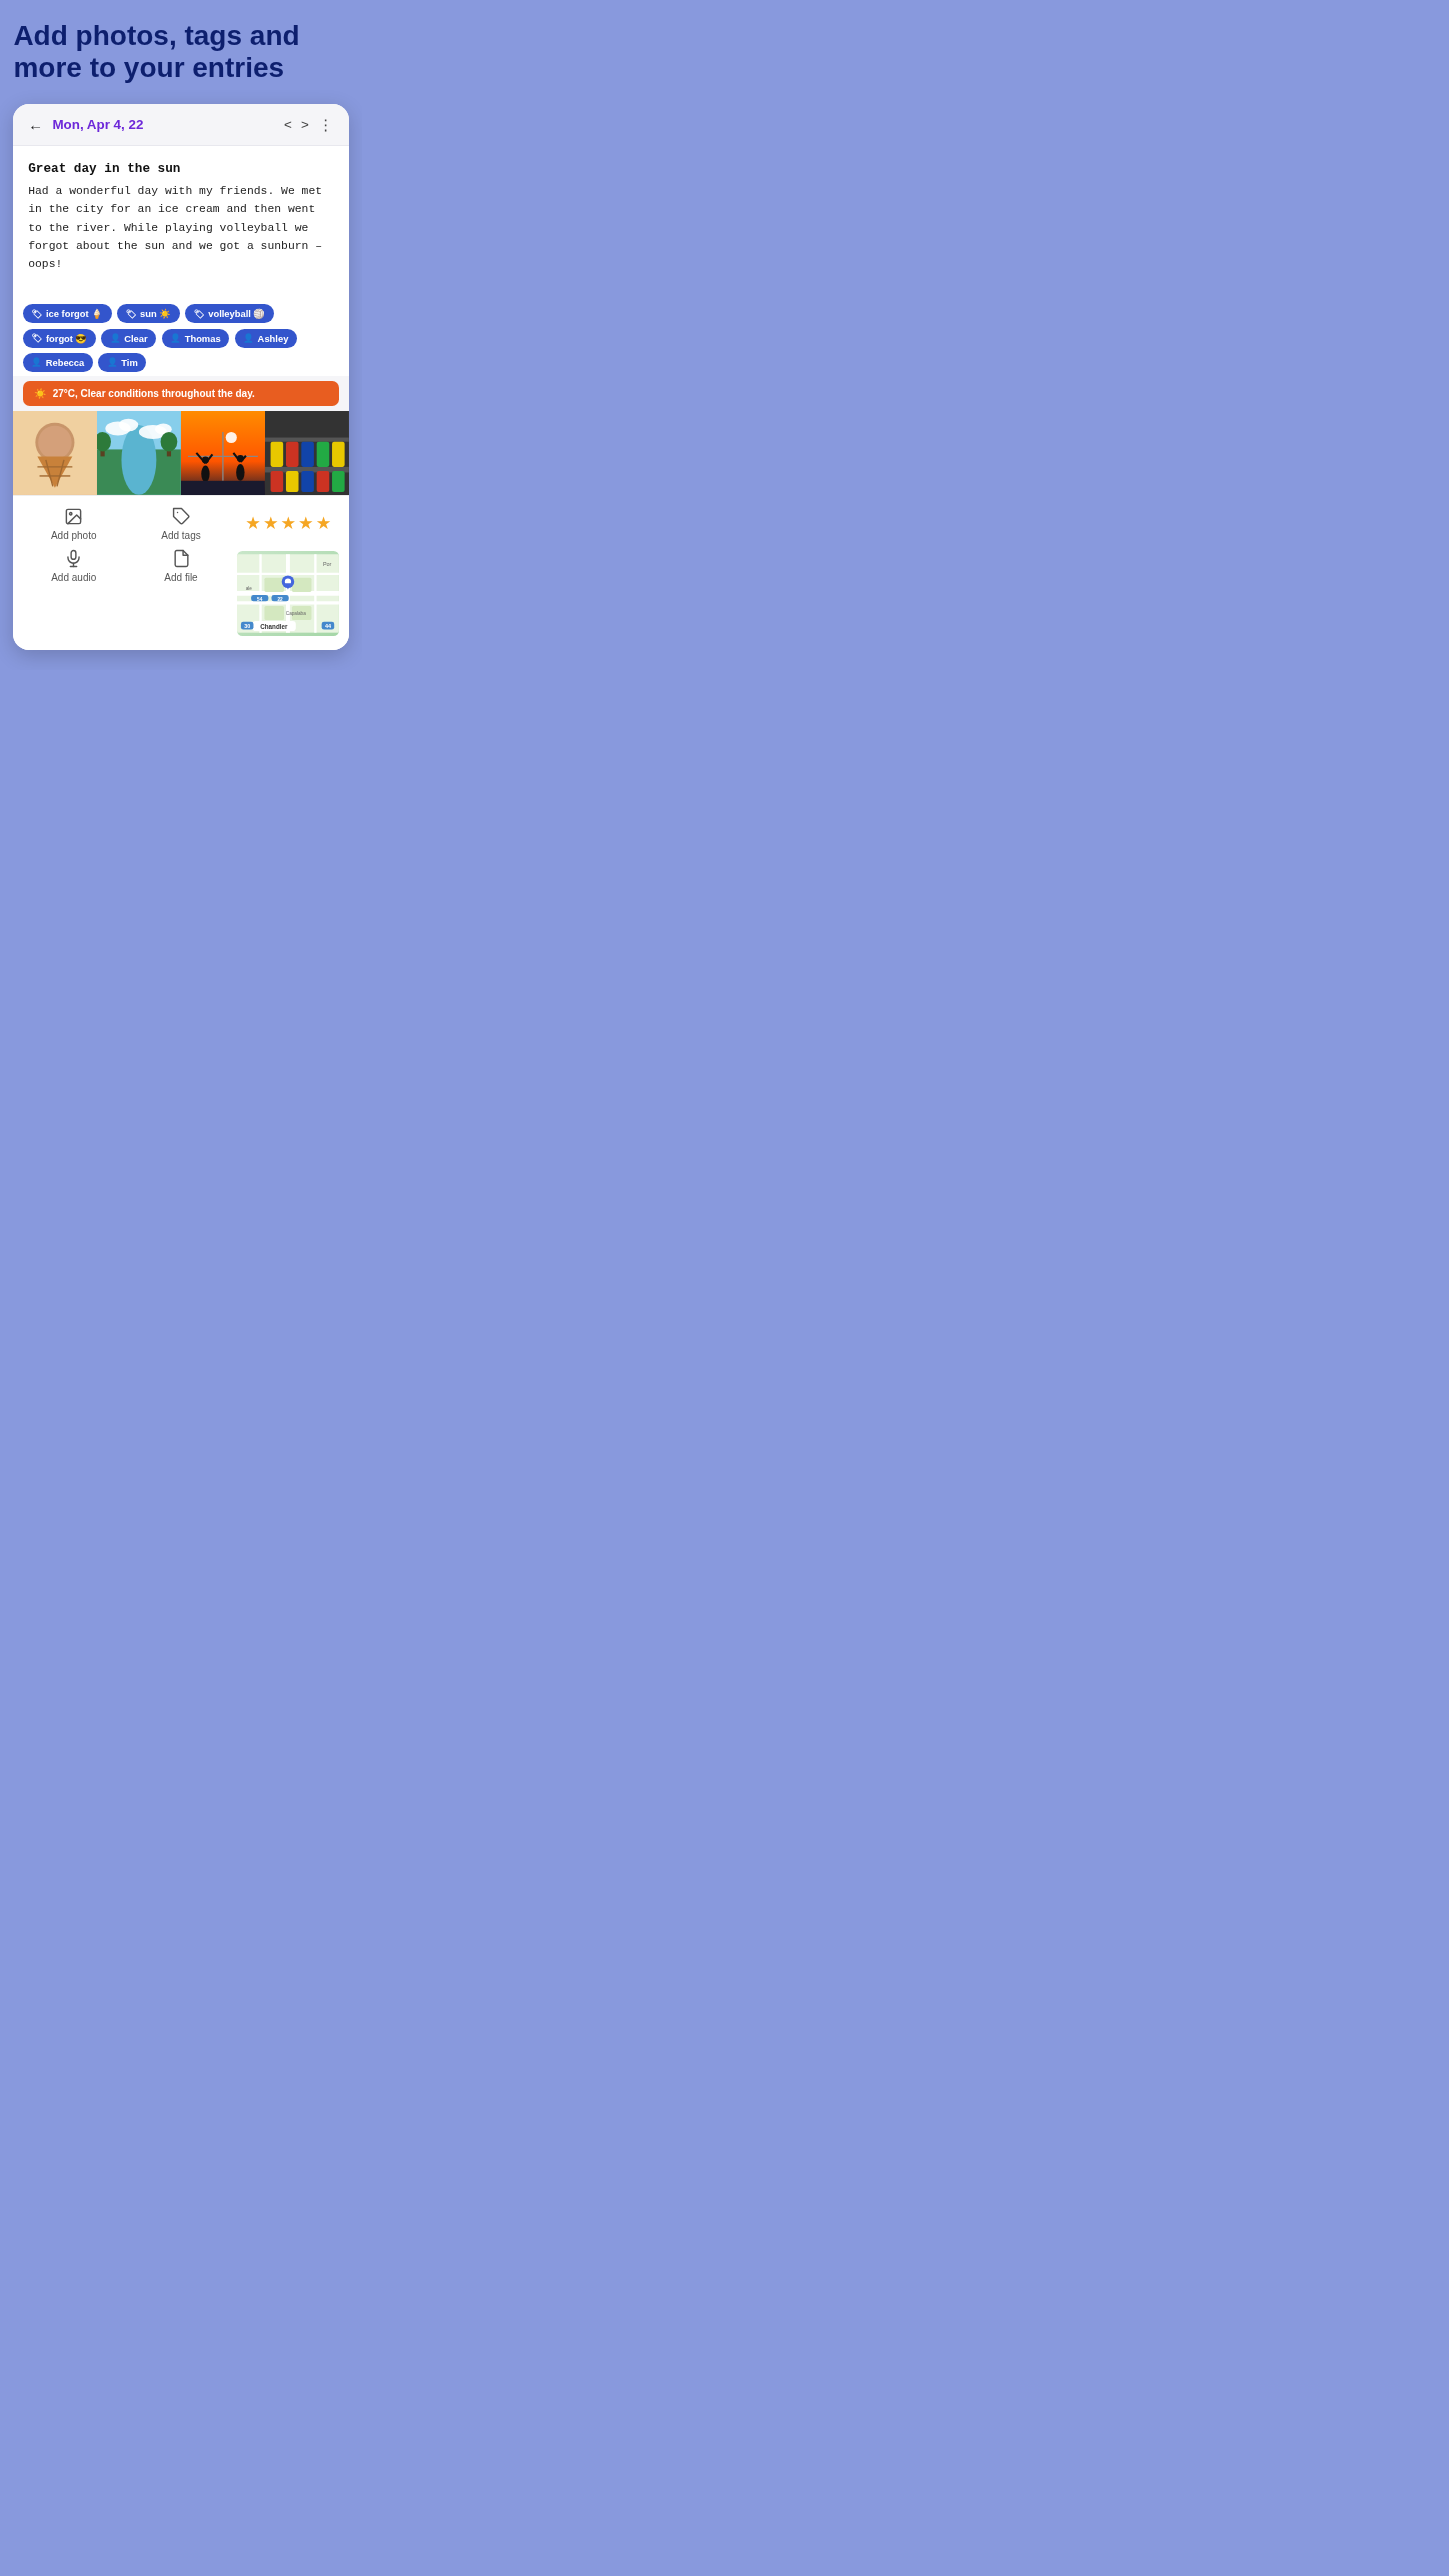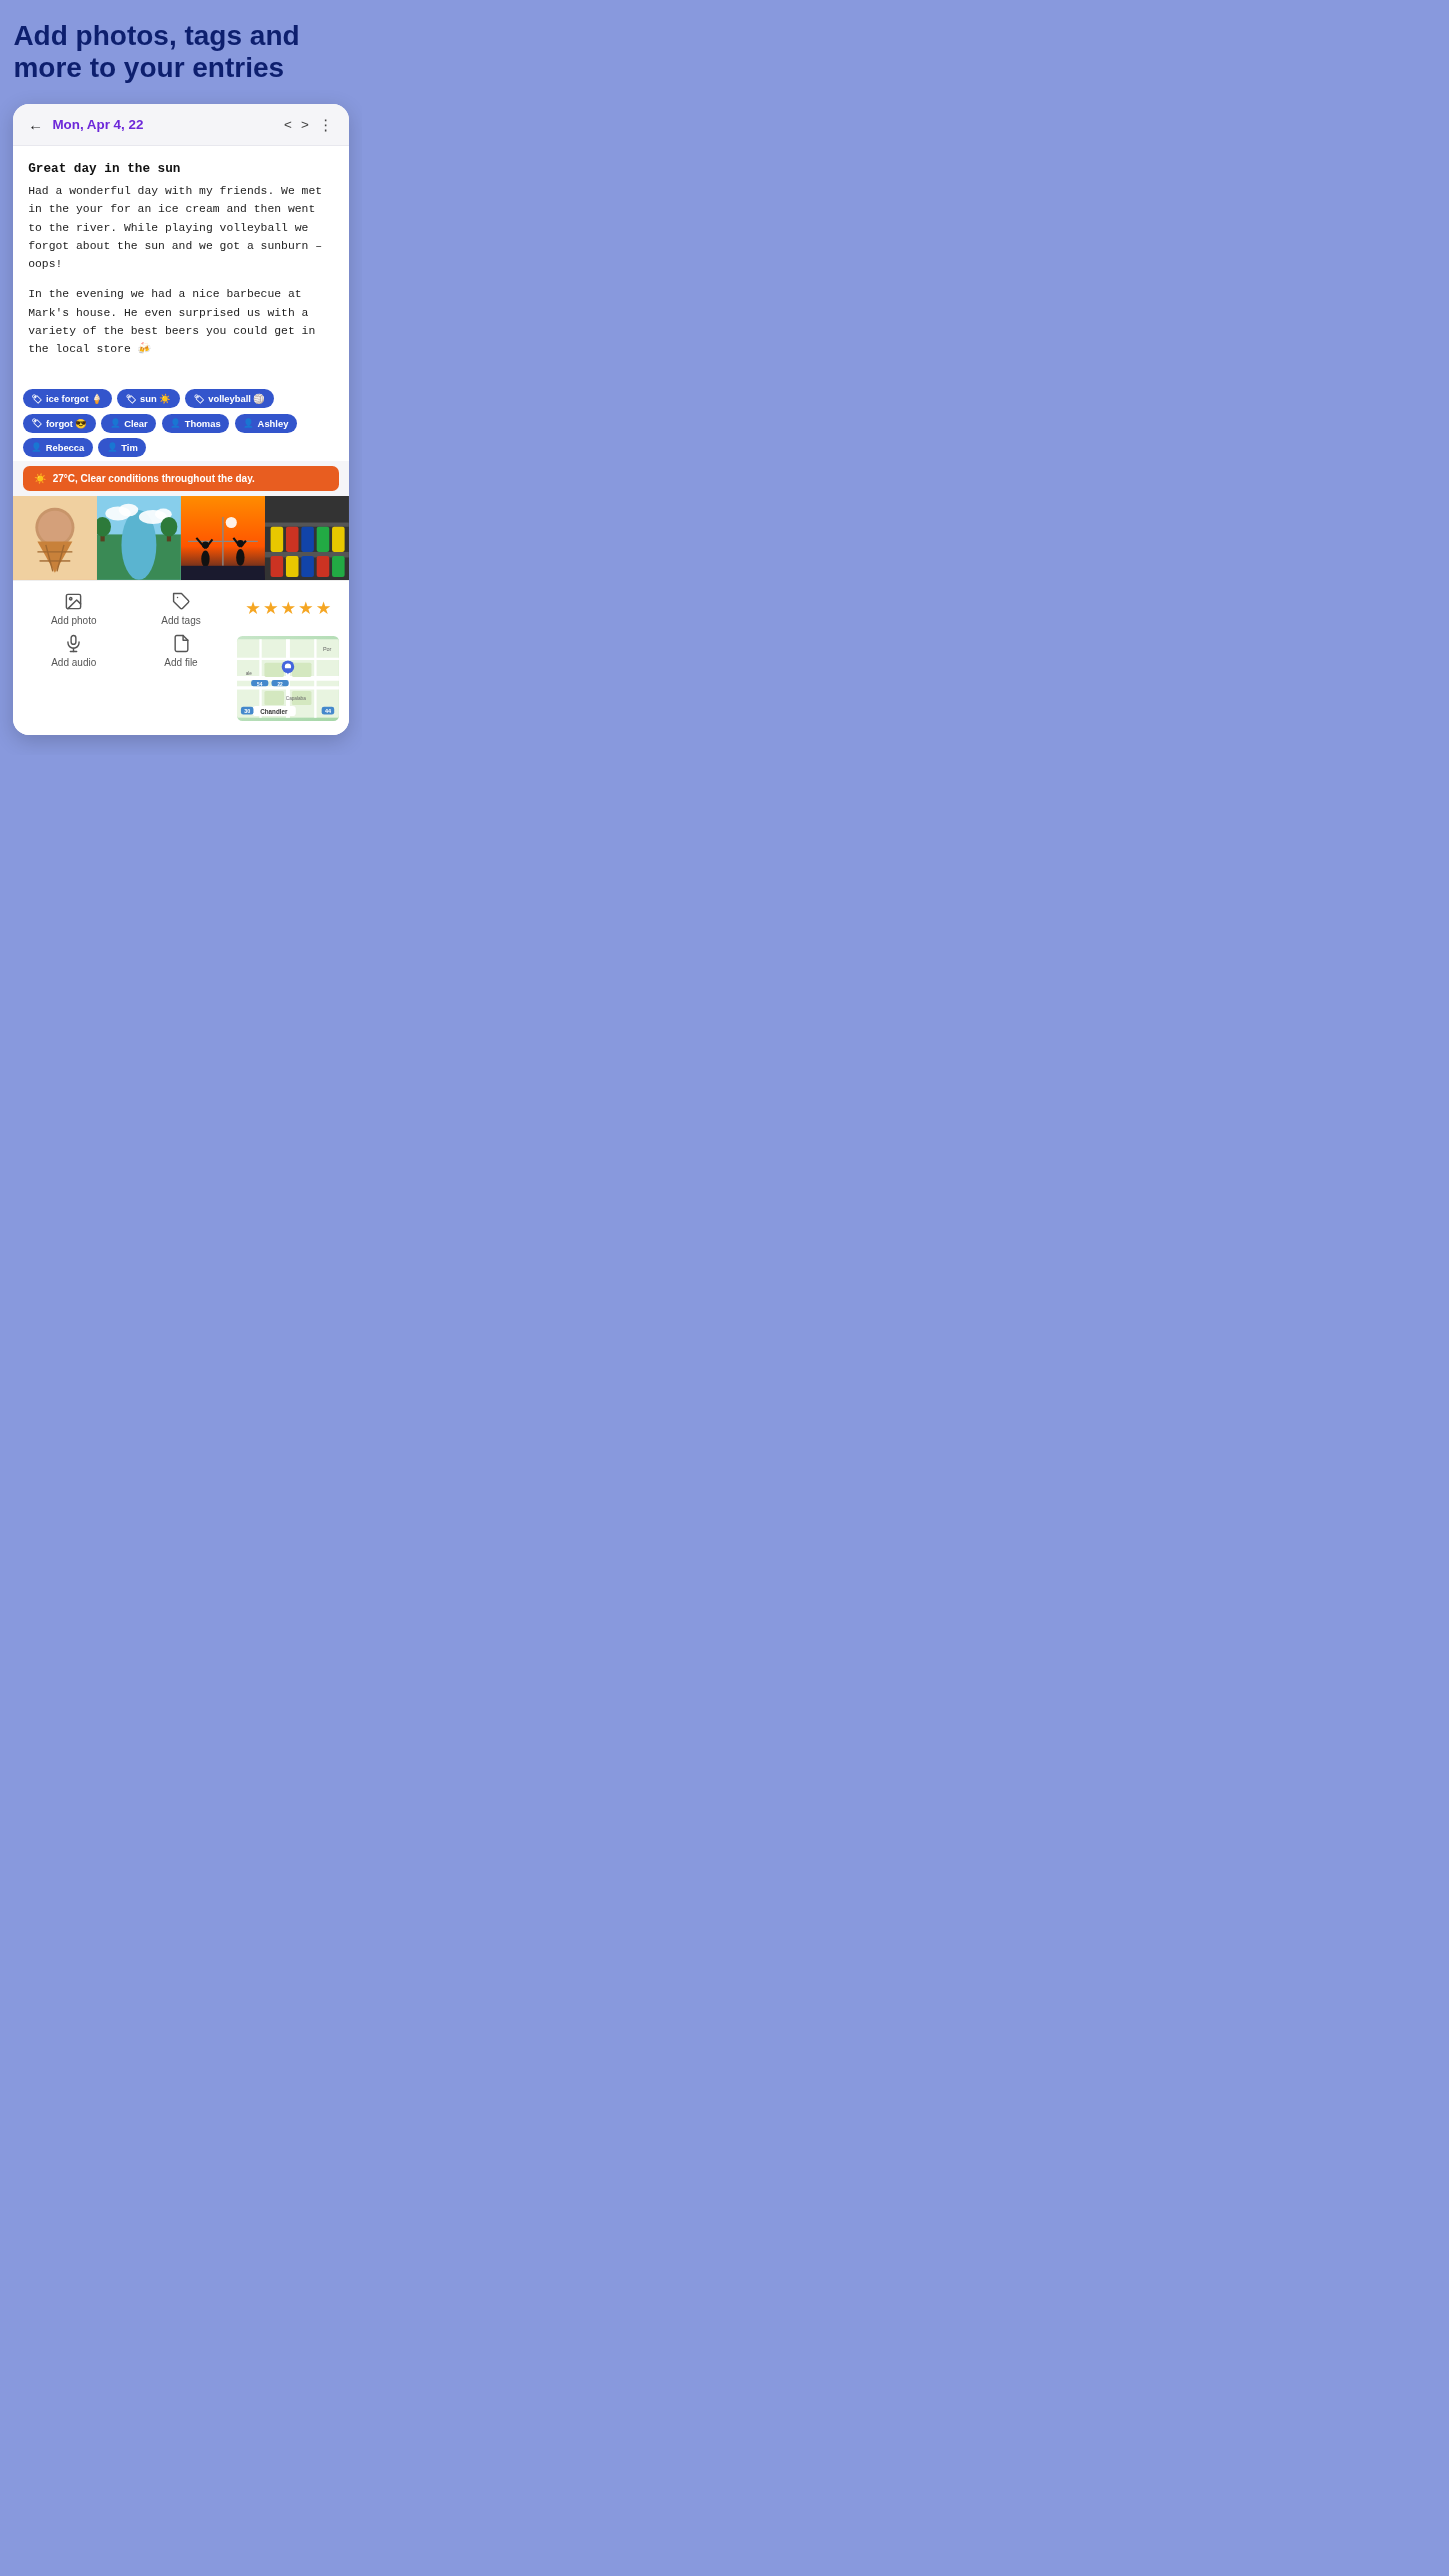--- a/index.html
+++ b/index.html
@@ -222,22 +222,21 @@
     <div class="header-nav">
       <span class="nav-arrow">&lt;</span>
       <span class="nav-arrow">&gt;</span>
       <span class="more-icon">⋮</span>
     </div>
   </div>
 
   <div class="journal-body">
     <div class="entry-title">Great day in the sun</div>
     <div class="entry-text">
-      <p>Had a wonderful day with my friends. We met in the your for an ice cream and then went to the river. While playing volleyball we forgot about the sun and we got a sunburn – oops!</p>
-      <p>In the evening we had a nice barbecue at Mark's house. He even surprised us with a variety of the best beers you could get in the local store 🍻</p>
+      <p>Had a wonderful day with my friends. We met in the city for an ice cream and then went to the river. While playing volleyball we forgot about the sun and we got a sunburn – oops!</p>
     </div>
   </div>
 
   <div class="tags-section">
     <span class="tag">
       <span class="tag-icon">🏷</span>
       <span>ice forgot 🍦</span>
     </span>
     <span class="tag">
       <span class="tag-icon">🏷</span>

